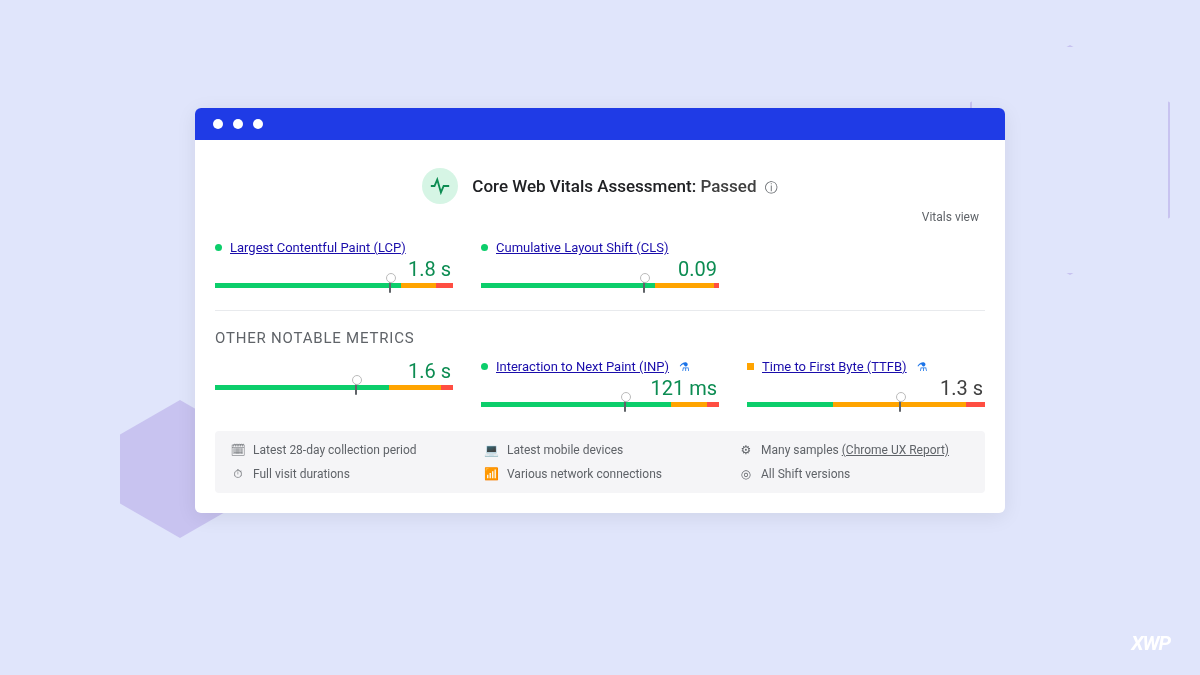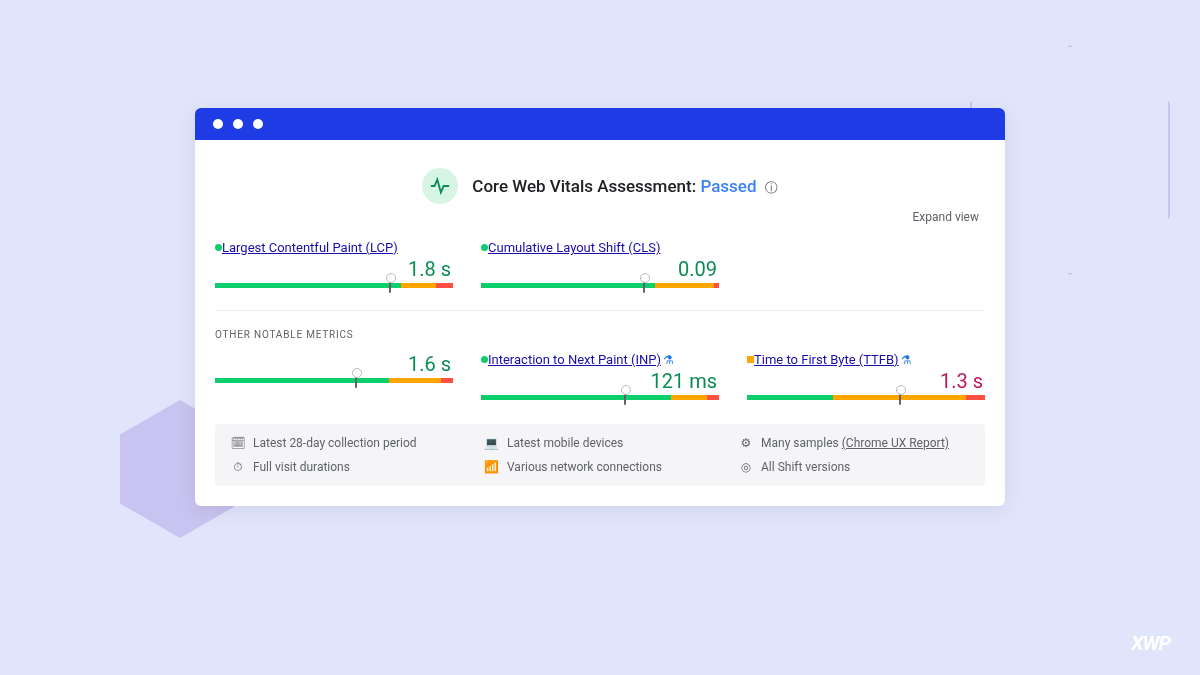--- a/index.html
+++ b/index.html
@@ -63,21 +63,21 @@
       background: #d6f5e5;
       display: flex;
       align-items: center;
       justify-content: center;
     }
     .title-text {
       font-size: 17px;
       color: #202124;
       font-weight: 500;
     }
-    .passed { color: #3b82f6; margin-top: 31px; }
+    .passed { color: #404040; margin-top: 31px; }
     .help-icon {
       color: #5f6368;
       font-size: 13px;
       margin-left: 4px;
     }
     .expand-row {
       text-align: right;
       padding-right: 6px;
       font-size: 12px;
       color: #5f6368;
@@ -88,20 +88,21 @@
       grid-template-columns: repeat(3, 1fr);
       gap: 20px 28px;
     }
     .metric {
       display: flex;
       flex-direction: column;
     }
     .metric-label {
       display: flex;
       align-items: center;
+      gap: 8px;
       font-size: 13px;
       margin-bottom: 2px;
     }
     .status-dot { width: 7px; height: 7px; border-radius: 50%; flex-shrink: 0; }
     .status-square { width: 7px; height: 7px; flex-shrink: 0; }
     .green { background: #0cce6b; }
     .orange { background: #ffa400; }
     .metric-name {
       color: #1a0dab;
       text-decoration: underline;
@@ -112,21 +113,21 @@
       font-size: 12px;
       margin-left: 2px;
     }
     .metric-value-row {
       text-align: right;
       font-size: 20px;
       margin-bottom: 2px;
       padding-right: 2px;
     }
     .val-green { color: #0c8c52; }
-    .val-orange { color: #be185d; }
+    .val-orange { color: #404040; }
     .bar {
       height: 5px;
       display: flex;
       position: relative;
       border-radius: 2px;
       overflow: visible;
     }
     .seg { height: 100%; }
     .seg.g { background: #0cce6b; }
     .seg.o { background: #ffa400; }
@@ -147,21 +148,21 @@
       border-radius: 50%;
       background: #fff;
       border: 1px solid #bbb;
     }
     .divider {
       border: none;
       border-top: 1px solid #e8eaed;
       margin: 22px 0 18px;
     }
     .section-label {
-      font-size: 10px;
+      font-size: 15px;
       color: #5f6368;
       letter-spacing: 0.8px;
       margin-bottom: 12px;
     }
     .footer-box {
       margin-top: 24px;
       background: #f5f5f7;
       border-radius: 4px;
       padding: 12px 16px;
       display: grid;
@@ -203,21 +204,21 @@
         <svg width="22" height="22" viewBox="0 0 24 24" fill="none" stroke="#0c8c52" stroke-width="2">
           <polyline points="2,12 6,12 9,5 13,19 16,12 22,12"></polyline>
         </svg>
       </div>
       <div class="title-text">
         <span>Core Web Vitals Assessment: </span><span class="passed">Passed</span>
         <span class="help-icon">ⓘ</span>
       </div>
     </div>
 
-    <div class="expand-row">Expand view</div>
+    <div class="expand-row">Vitals view</div>
 
     <div class="metrics-grid" id="core-grid">
     <div class="metric">
       <div class="metric-label">
         <span class="status-dot green"></span>
         <span class="metric-name">Largest Contentful Paint (LCP)</span>
 
       </div>
       <div class="metric-value-row val-green">1.8 s</div>
       <div class="bar">

